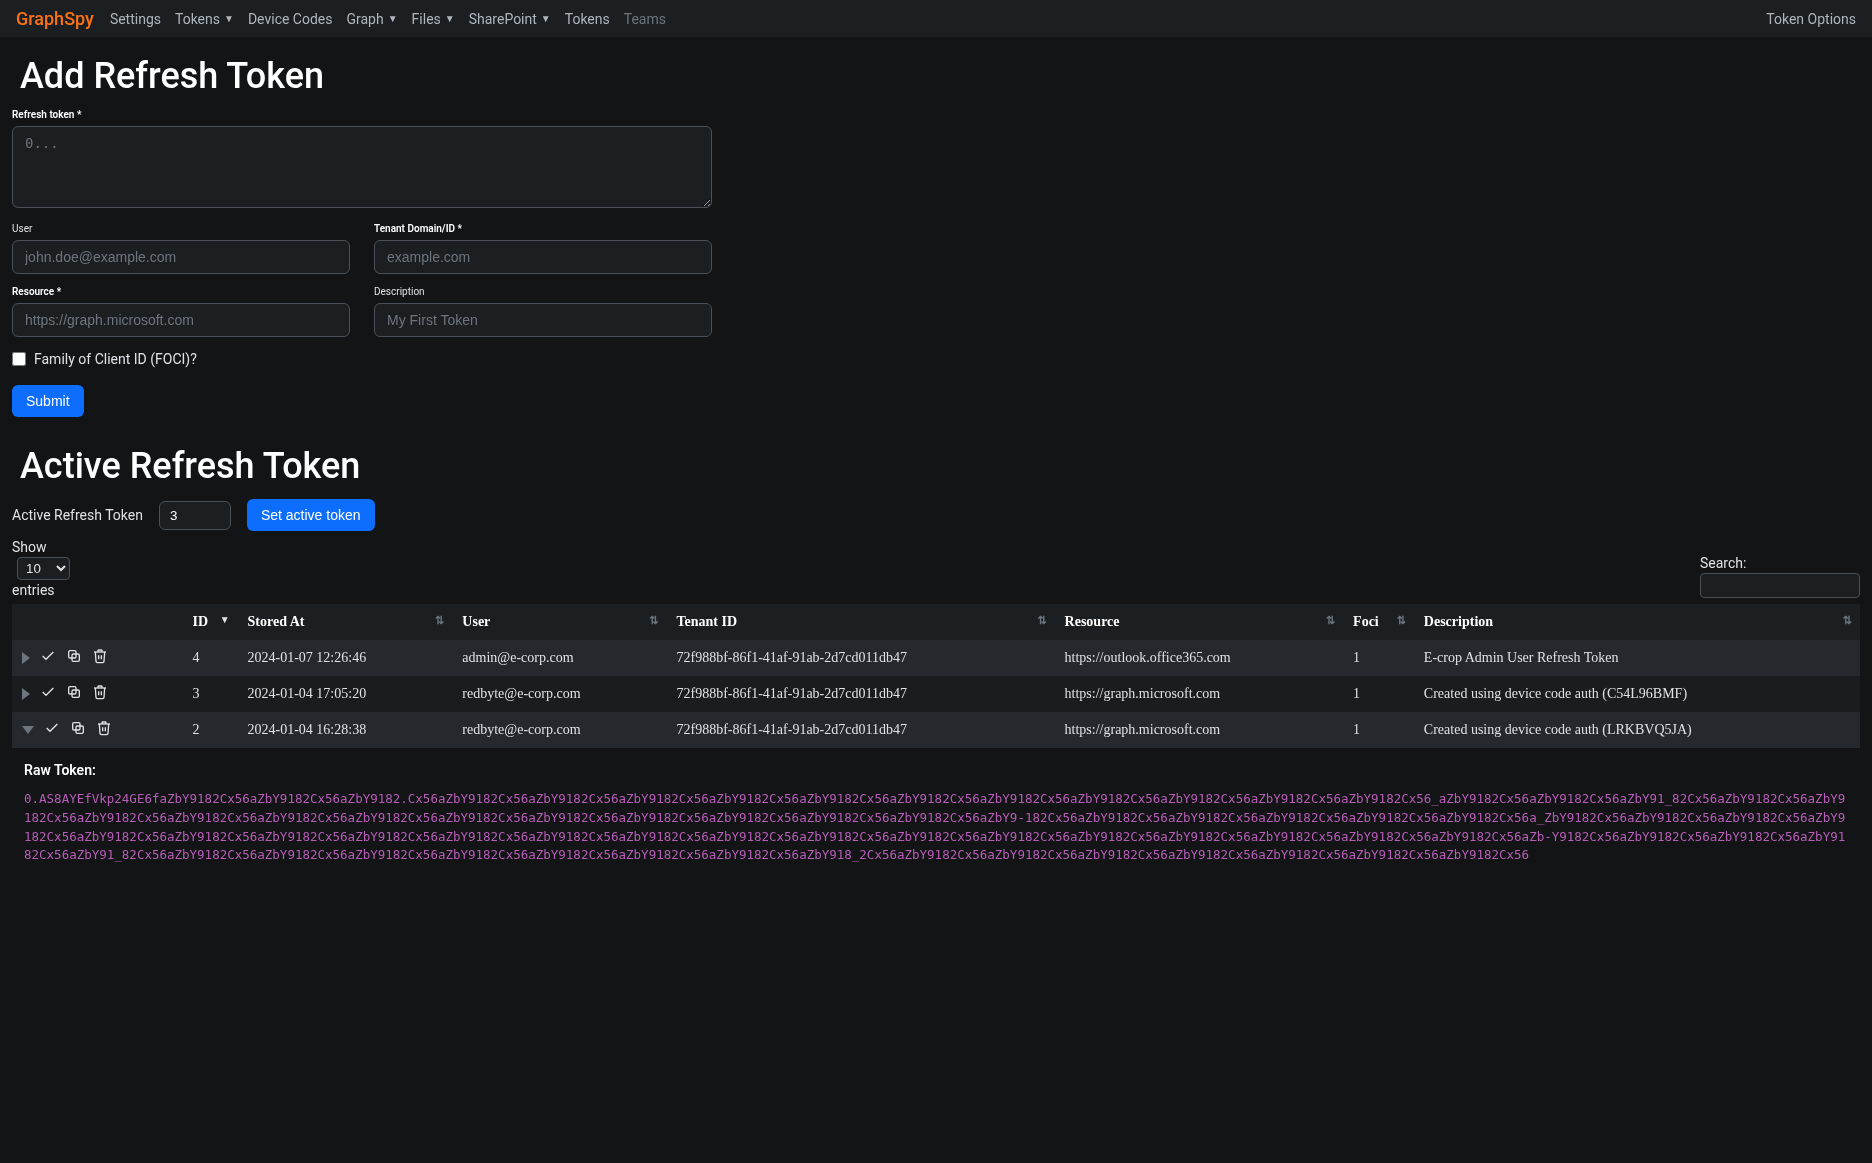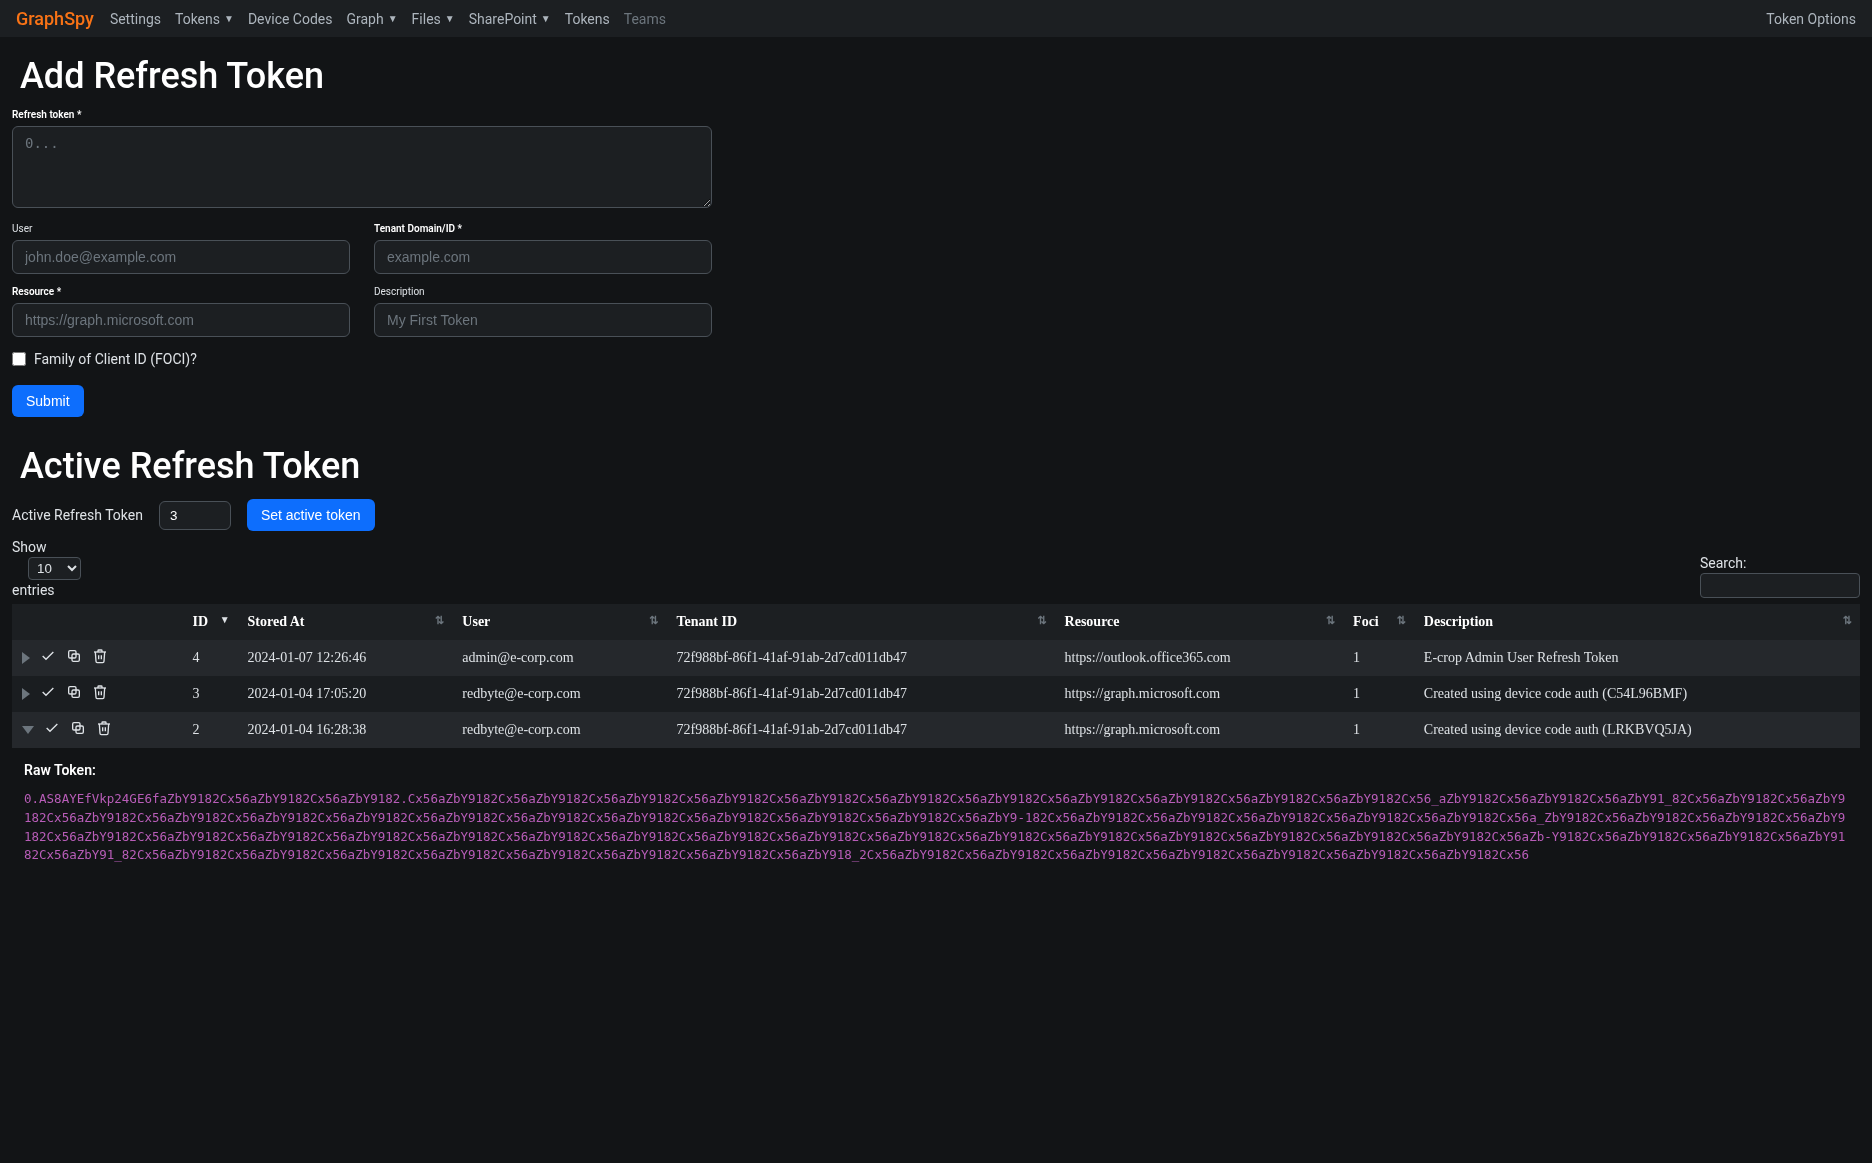--- a/index.html
+++ b/index.html
@@ -96,21 +96,21 @@
   align-items: flex-end;
   margin-top: 8px;
 }
 .dt-length { font-size: 14px; color: #dee2e6; }
 .dt-length select {
   background: #1c1f22;
   border: 1px solid #495057;
   color: #dee2e6;
   padding: 2px 4px;
   border-radius: 4px;
-  margin: 2px 16px;
+  margin: 2px 5px;
 }
 .dt-search { color: #dee2e6; font-size: 14px; }
 .dt-search input {
   background: #1c1f22;
   border: 1px solid #495057;
   border-radius: 4px;
   padding: 4px 8px;
   width: 160px;
   margin-top: 2px;
 }

